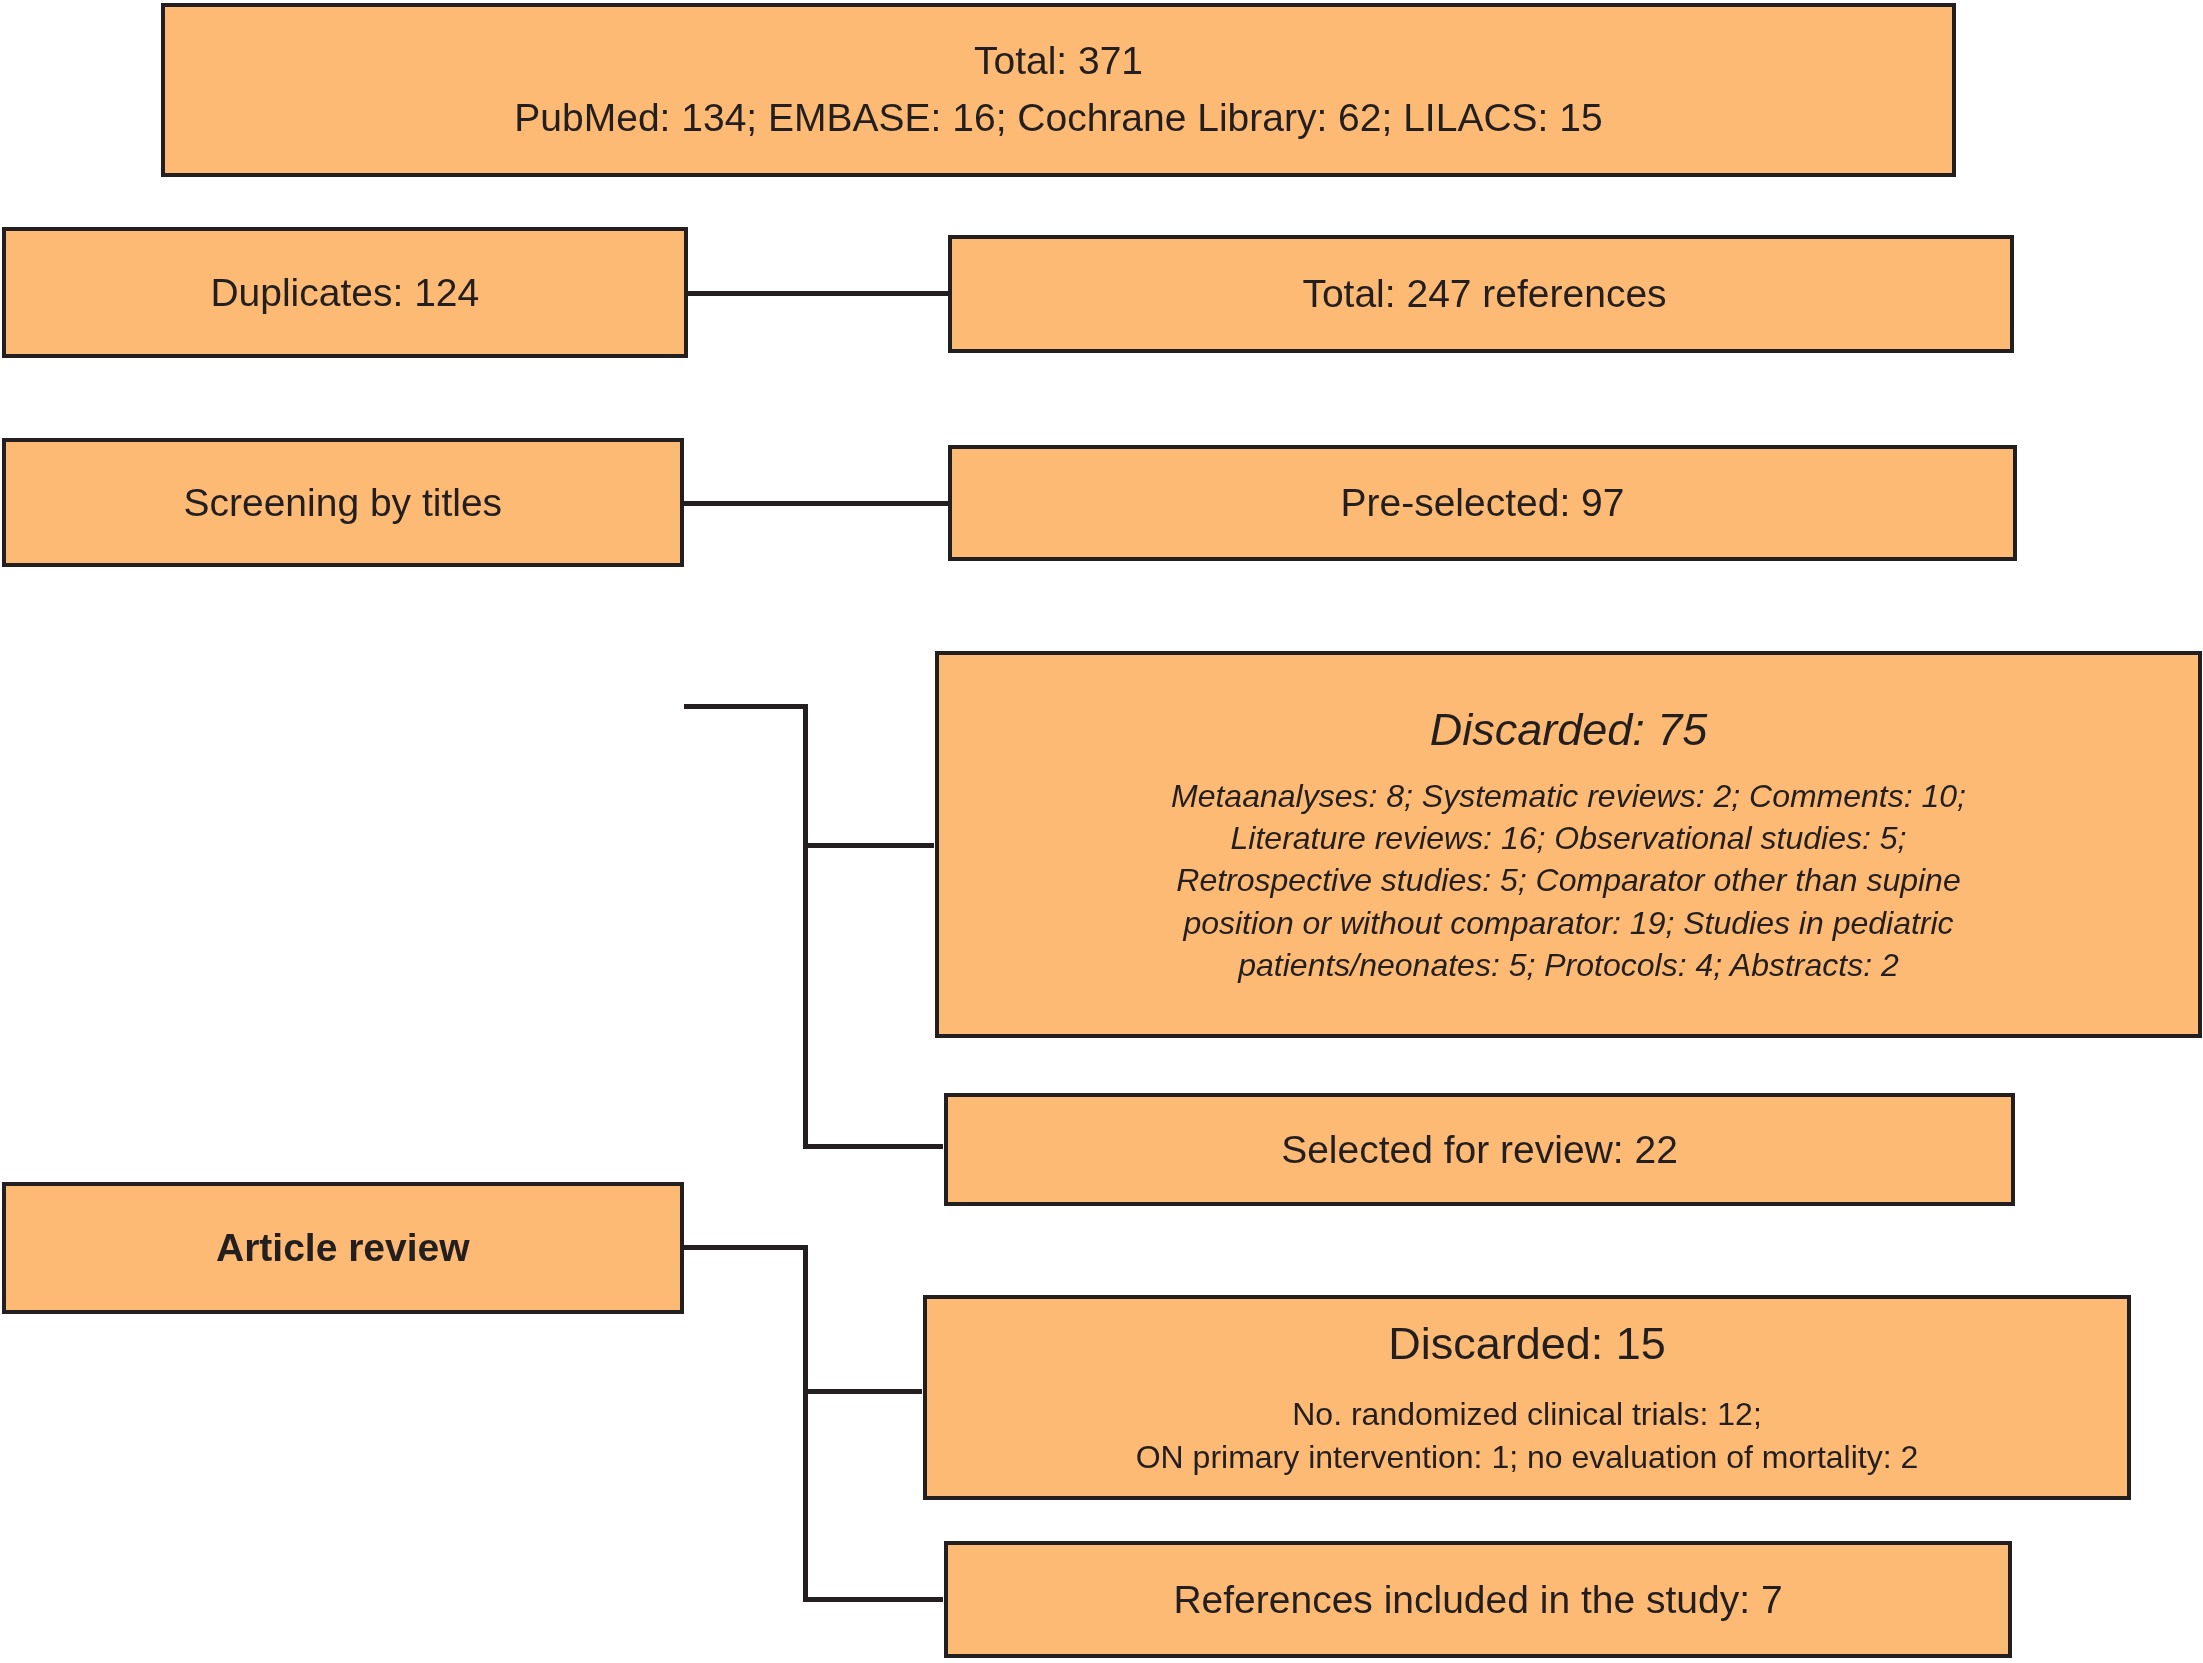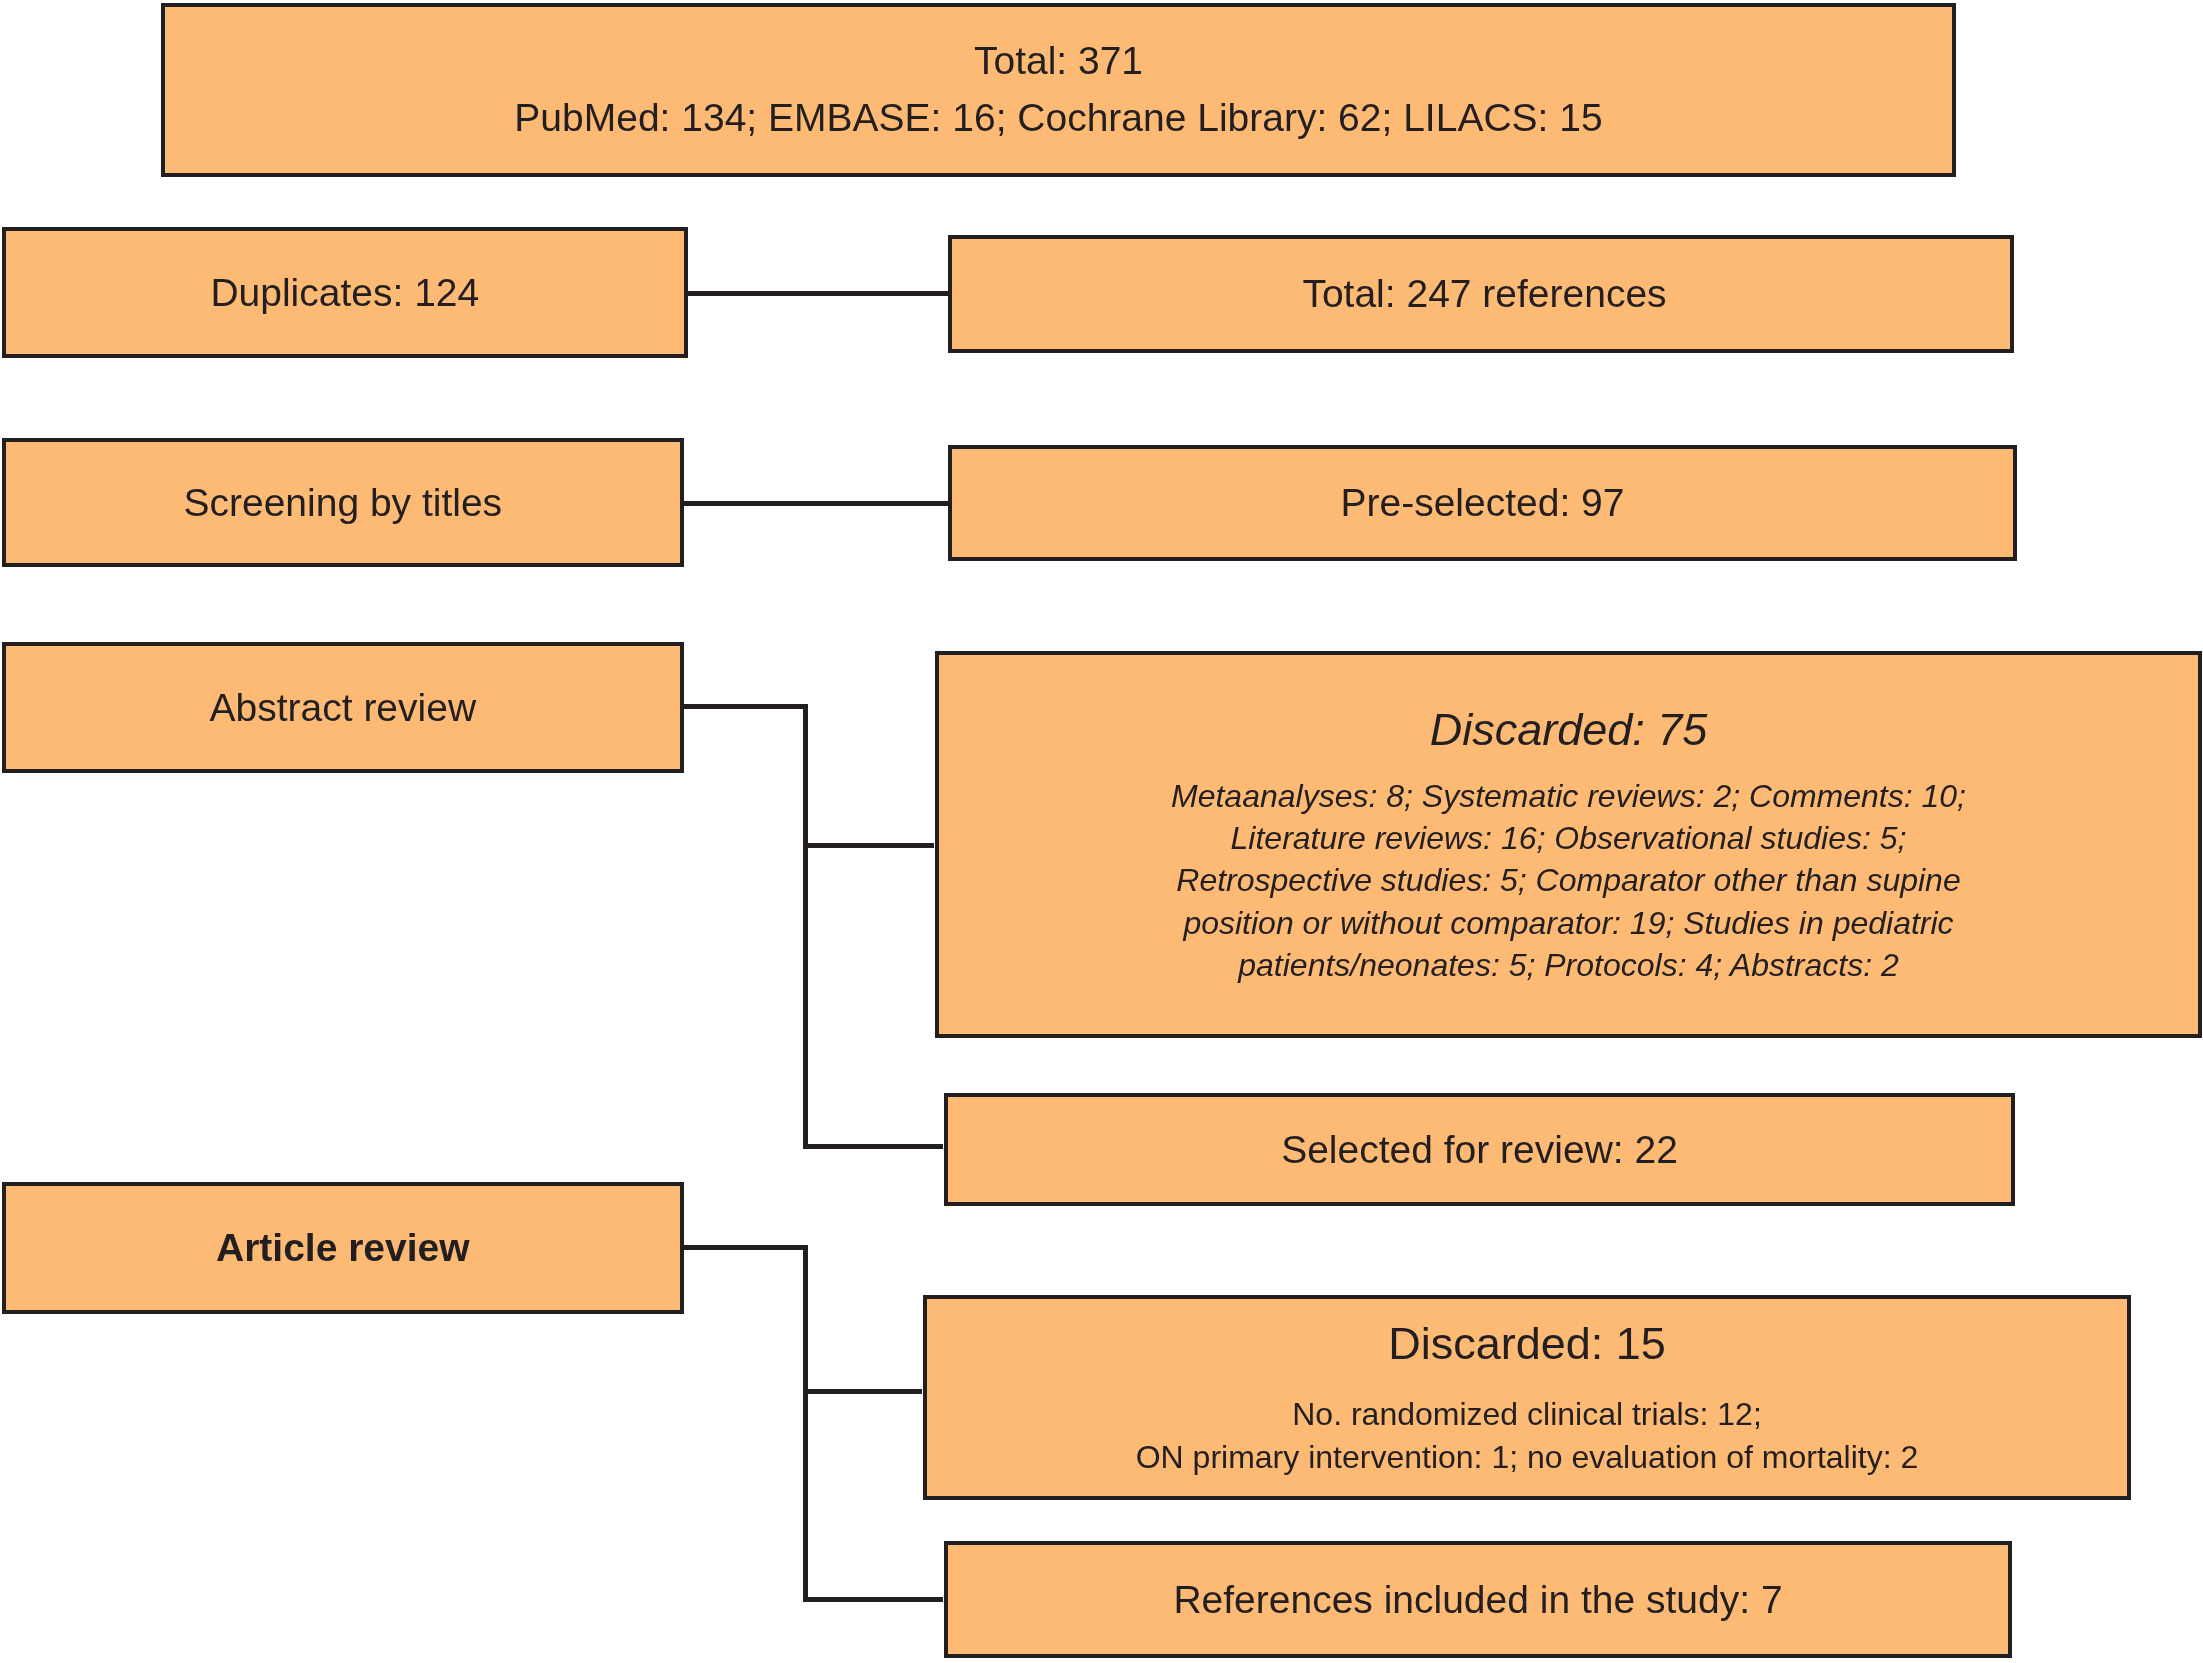--- a/index.html
+++ b/index.html
@@ -93,23 +93,20 @@
   </div>
 
   <div class="fbox" id="box-screening">
     <div class="label-line">Screening by titles</div>
   </div>
   <div class="conn" id="conn-row3"></div>
   <div class="fbox" id="box-preselected">
     <div class="label-line">Pre-selected: 97</div>
   </div>
 
-  <div class="fbox" id="box-abstract">
-    <div class="label-line">Abstract review</div>
-  </div>
   <div class="conn" id="conn-abs-out"></div>
   <div class="conn" id="conn-abs-down"></div>
   <div class="conn" id="conn-abs-disc"></div>
   <div class="fbox" id="box-discarded75">
     <div class="title">Discarded: 75</div>
     <div class="detail-line">Metaanalyses: 8; Systematic reviews: 2; Comments: 10;</div>
     <div class="detail-line">Literature reviews: 16; Observational studies: 5;</div>
     <div class="detail-line">Retrospective studies: 5; Comparator other than supine</div>
     <div class="detail-line">position or without comparator: 19; Studies in pediatric</div>
     <div class="detail-line">patients/neonates: 5; Protocols: 4; Abstracts: 2</div>

